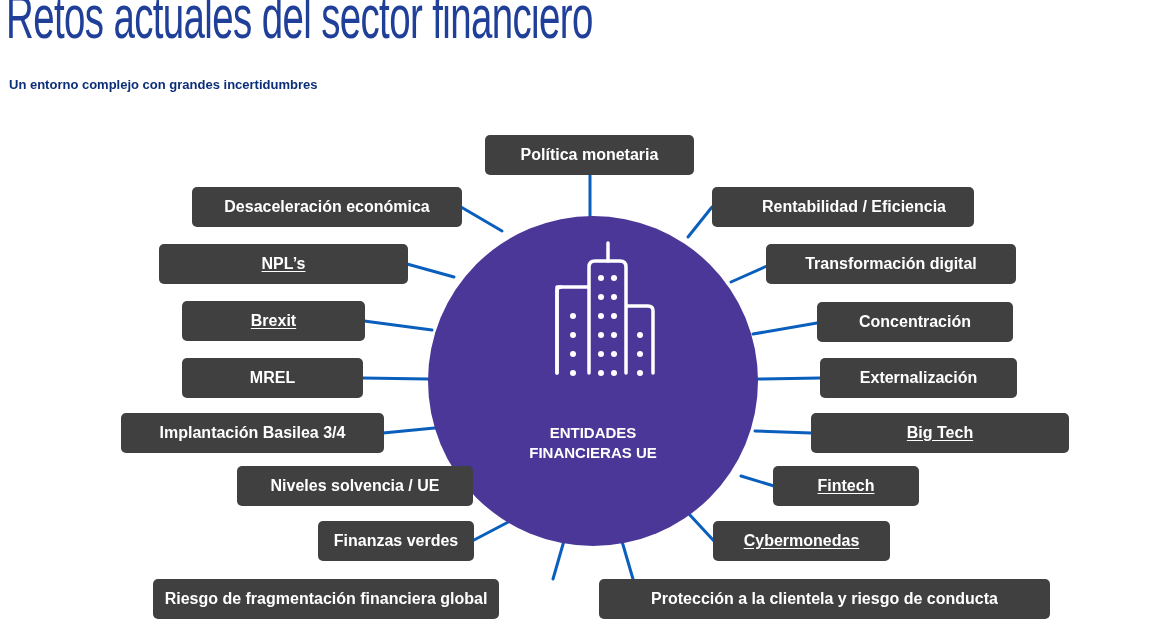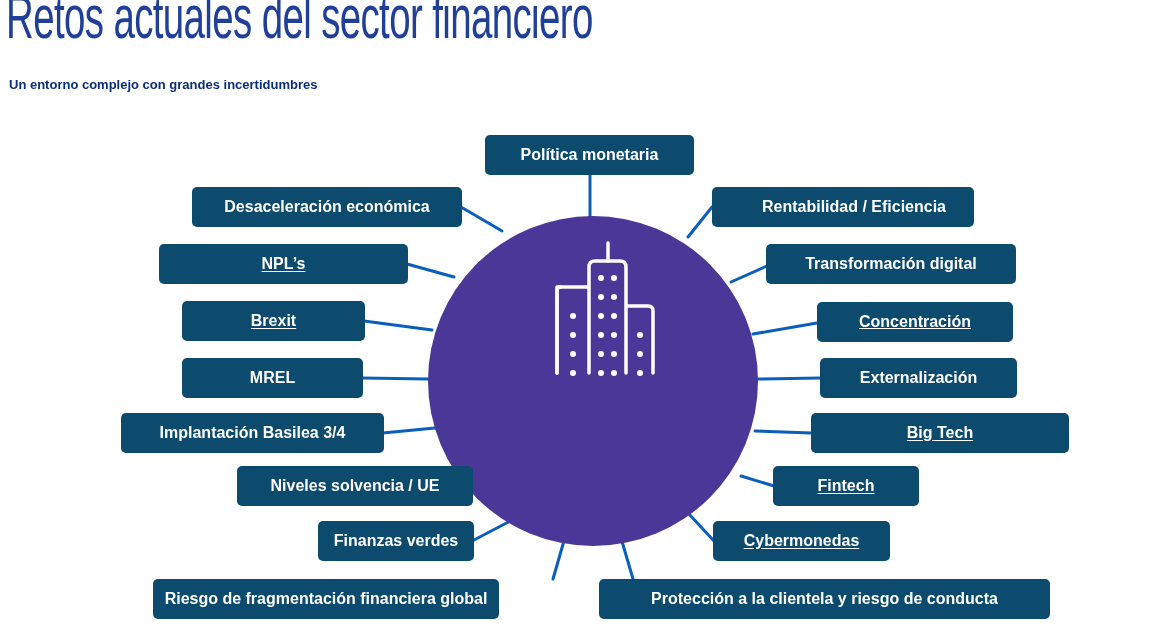--- a/index.html
+++ b/index.html
@@ -27,21 +27,21 @@
       position: absolute; left: 428px; top: 216px; width: 330px; height: 330px;
       border-radius: 50%; background: #4a3797;
     }
     .hub-icon { position: absolute; left: 93px; top: 23px; }
     .hub-label {
       position: absolute; left: 0; right: 0; top: 207px;
       text-align: center; color: #fff; font-weight: bold; font-size: 15px; line-height: 20px;
     }
     .node {
       position: absolute; height: 40px; border-radius: 5px;
-      background: #0c4a6e; color: #ffffff; font-weight: bold; font-size: 16px;
+      background: #404040; color: #ffffff; font-weight: bold; font-size: 16px;
       display: flex; align-items: center; justify-content: center;
       white-space: nowrap; box-sizing: border-box;
     }
     .node.ul span {
       text-decoration: underline;
       text-decoration-color: #ffffff;
       text-underline-offset: 2px;
     }
   </style>
 </head>
@@ -94,20 +94,24 @@
         <circle cx="93" cy="134" r="3"></circle>
       <circle cx="52" cy="96" r="3"></circle>
         <circle cx="52" cy="115" r="3"></circle>
         <circle cx="52" cy="134" r="3"></circle>
       <circle cx="52" cy="77" r="3"></circle>
       <circle cx="119" cy="96" r="3"></circle>
         <circle cx="119" cy="115" r="3"></circle>
         <circle cx="119" cy="134" r="3"></circle>
     </g>
   </svg>
+  <div class="hub-label">
+    <div>ENTIDADES</div>
+    <div>FINANCIERAS UE</div>
+  </div>
 </div>
 
 <div class="node" style="left:485px;top:135px;width:209px;">
     <span>Política monetaria</span>
   </div>
 
 <div class="node" style="left:192px;top:187px;width:270px;">
     <span>Desaceleración económica</span>
   </div>
 <div class="node ul" style="left:159px;top:244px;width:249px;">
@@ -131,21 +135,21 @@
 <div class="node" style="left:153px;top:579px;width:346px;">
     <span>Riesgo de fragmentación financiera global</span>
   </div>
 
 <div class="node" style="left:712px;top:187px;width:262px;padding-left:22px;">
     <span>Rentabilidad / Eficiencia</span>
   </div>
 <div class="node" style="left:766px;top:244px;width:250px;">
     <span>Transformación digital</span>
   </div>
-<div class="node" style="left:817px;top:302px;width:196px;text-decoration:underline;">
+<div class="node" style="left:817px;top:302px;width:196px;">
     <span>Concentración</span>
   </div>
 <div class="node" style="left:820px;top:358px;width:197px;">
     <span>Externalización</span>
   </div>
 <div class="node ul" style="left:811px;top:413px;width:258px;">
     <span>Big Tech</span>
   </div>
 <div class="node ul" style="left:773px;top:466px;width:146px;">
     <span>Fintech</span>

